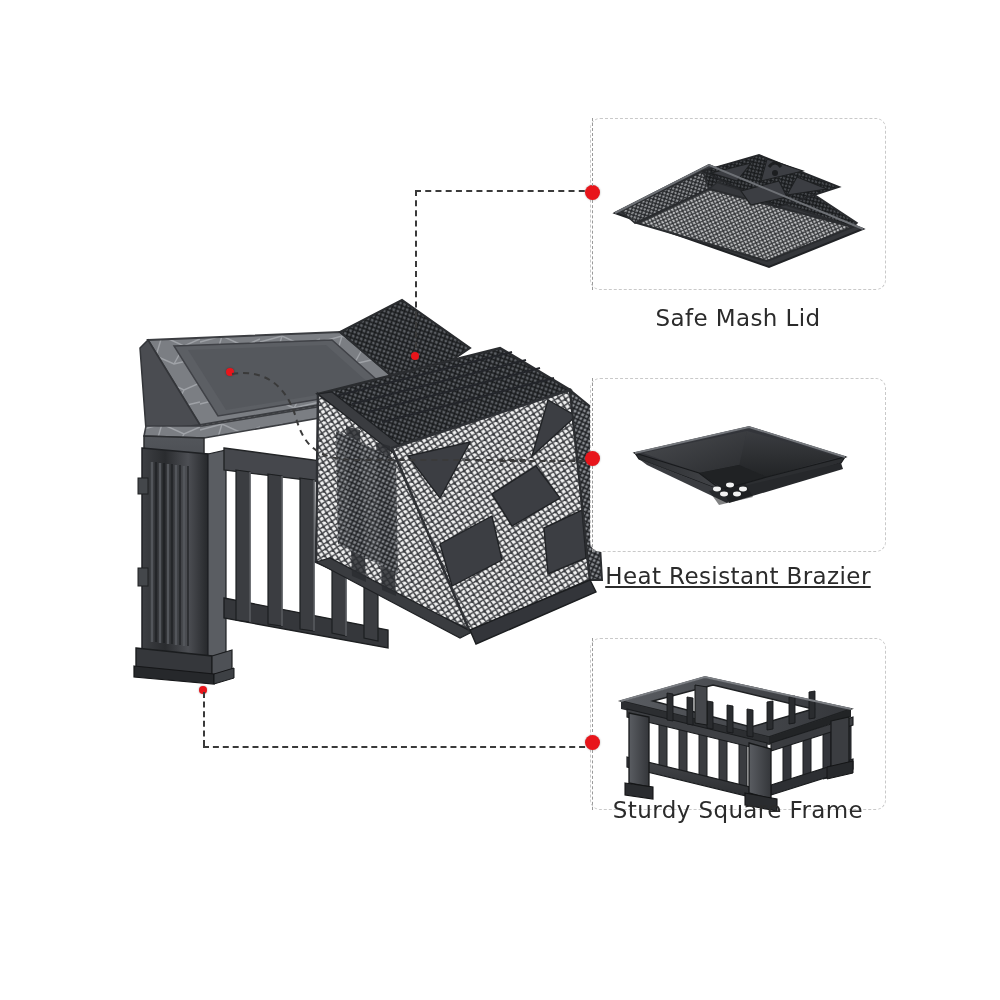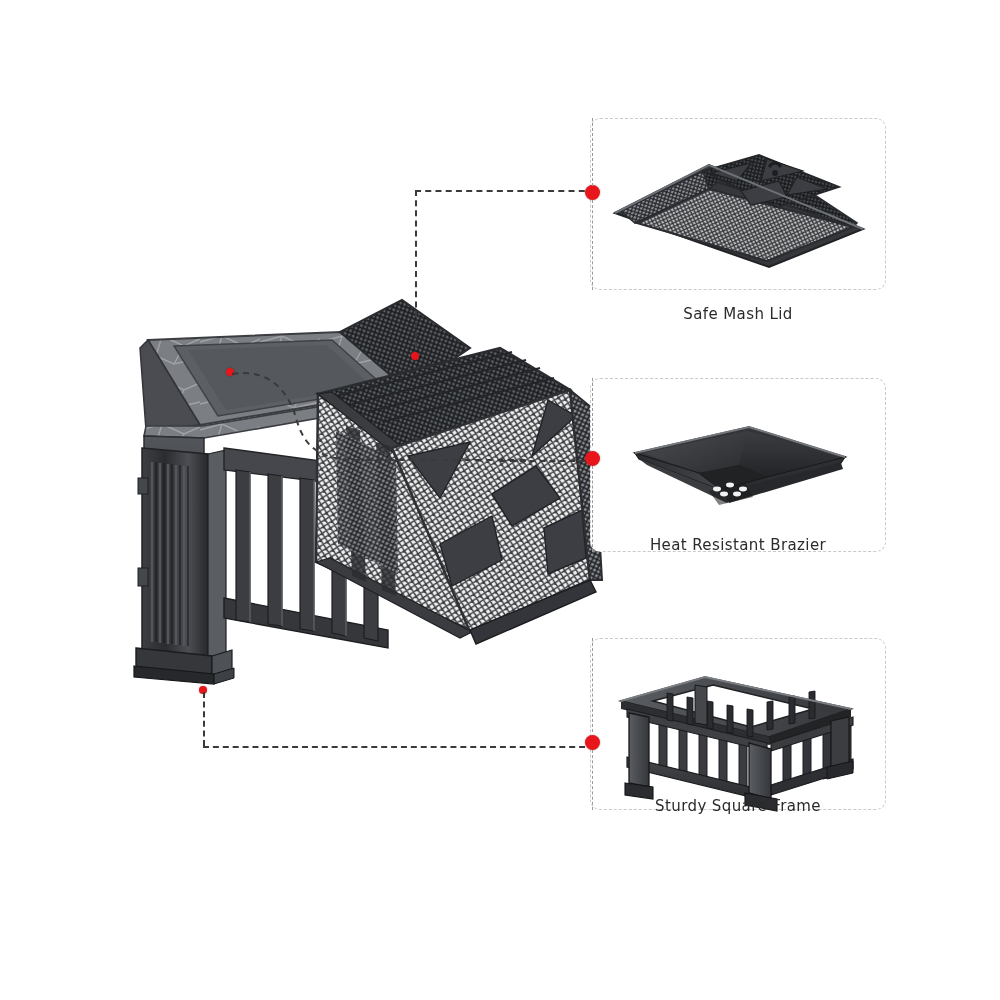--- a/index.html
+++ b/index.html
@@ -4,21 +4,21 @@
 <style>
   html,body{margin:0;padding:0;background:#ffffff;}
   body{width:1000px;height:1000px;overflow:hidden;
        font-family:"DejaVu Sans","Liberation Sans",sans-serif;}
   #stage{position:relative;width:1000px;height:1000px;background:#fff;}
 
   
   .callout{position:absolute;border:1px dashed #c9c9c9;border-radius:10px;
            box-sizing:border-box;background:#fff;}
   .callout-label{position:absolute;text-align:center;color:#2b2b2b;
-                 font-size:15px;letter-spacing:.4px;white-space:nowrap;}
+                 font-size:23px;letter-spacing:.4px;white-space:nowrap;}
 
   
   .lead{position:absolute;}
   .lead-h{border-top:2px dashed #3a3a3a;height:0;}
   .lead-v{border-left:2px dashed #3a3a3a;width:0;}
   .lead-thin-v{border-left:1px dashed #9a9a9a;width:0;}
   .dot{position:absolute;width:15px;height:15px;border-radius:50%;
        background:#e8151b;box-shadow:0 0 2px rgba(0,0,0,.35);}
   .dot.xs{width:8px;height:8px;}
 
@@ -289,21 +289,21 @@
         <ellipse cx="133" cy="115" rx="4" ry="2.4"></ellipse>
         <ellipse cx="146" cy="115" rx="4" ry="2.4"></ellipse>
       </g>
 
       <polyline points="44,74 158,48 254,78" fill="none" stroke="#75787d" stroke-width="2"></polyline>
     </svg>
   </div>
   <div class="dot" style="left:585px;top:451px;"></div>
   <div class="lead-thin-v lead" style="left:592px;top:378px;height:68px;"></div>
   <div class="lead-thin-v lead" style="left:592px;top:466px;height:86px;"></div>
-  <div class="callout-label" style="left:590px;top:536px;width:296px;">Heat Resistant Brazier</div>
+  <div class="callout-label" style="left:590px;top:563px;width:296px;text-decoration:underline;">Heat Resistant Brazier</div>
 
   <div class="callout" style="left:590px;top:638px;width:296px;height:172px;">
     <svg width="296" height="172" viewBox="0 0 296 172">
       <defs>
         <linearGradient id="fr1" x1="0" y1="0" x2="1" y2="0">
           <stop offset="0%" stop-color="#5a5d62"></stop>
             <stop offset="100%" stop-color="#34363a"></stop>
         </linearGradient>
         <linearGradient id="fr2" x1="0" y1="0" x2="0" y2="1">
           <stop offset="0%" stop-color="#45474b"></stop>

